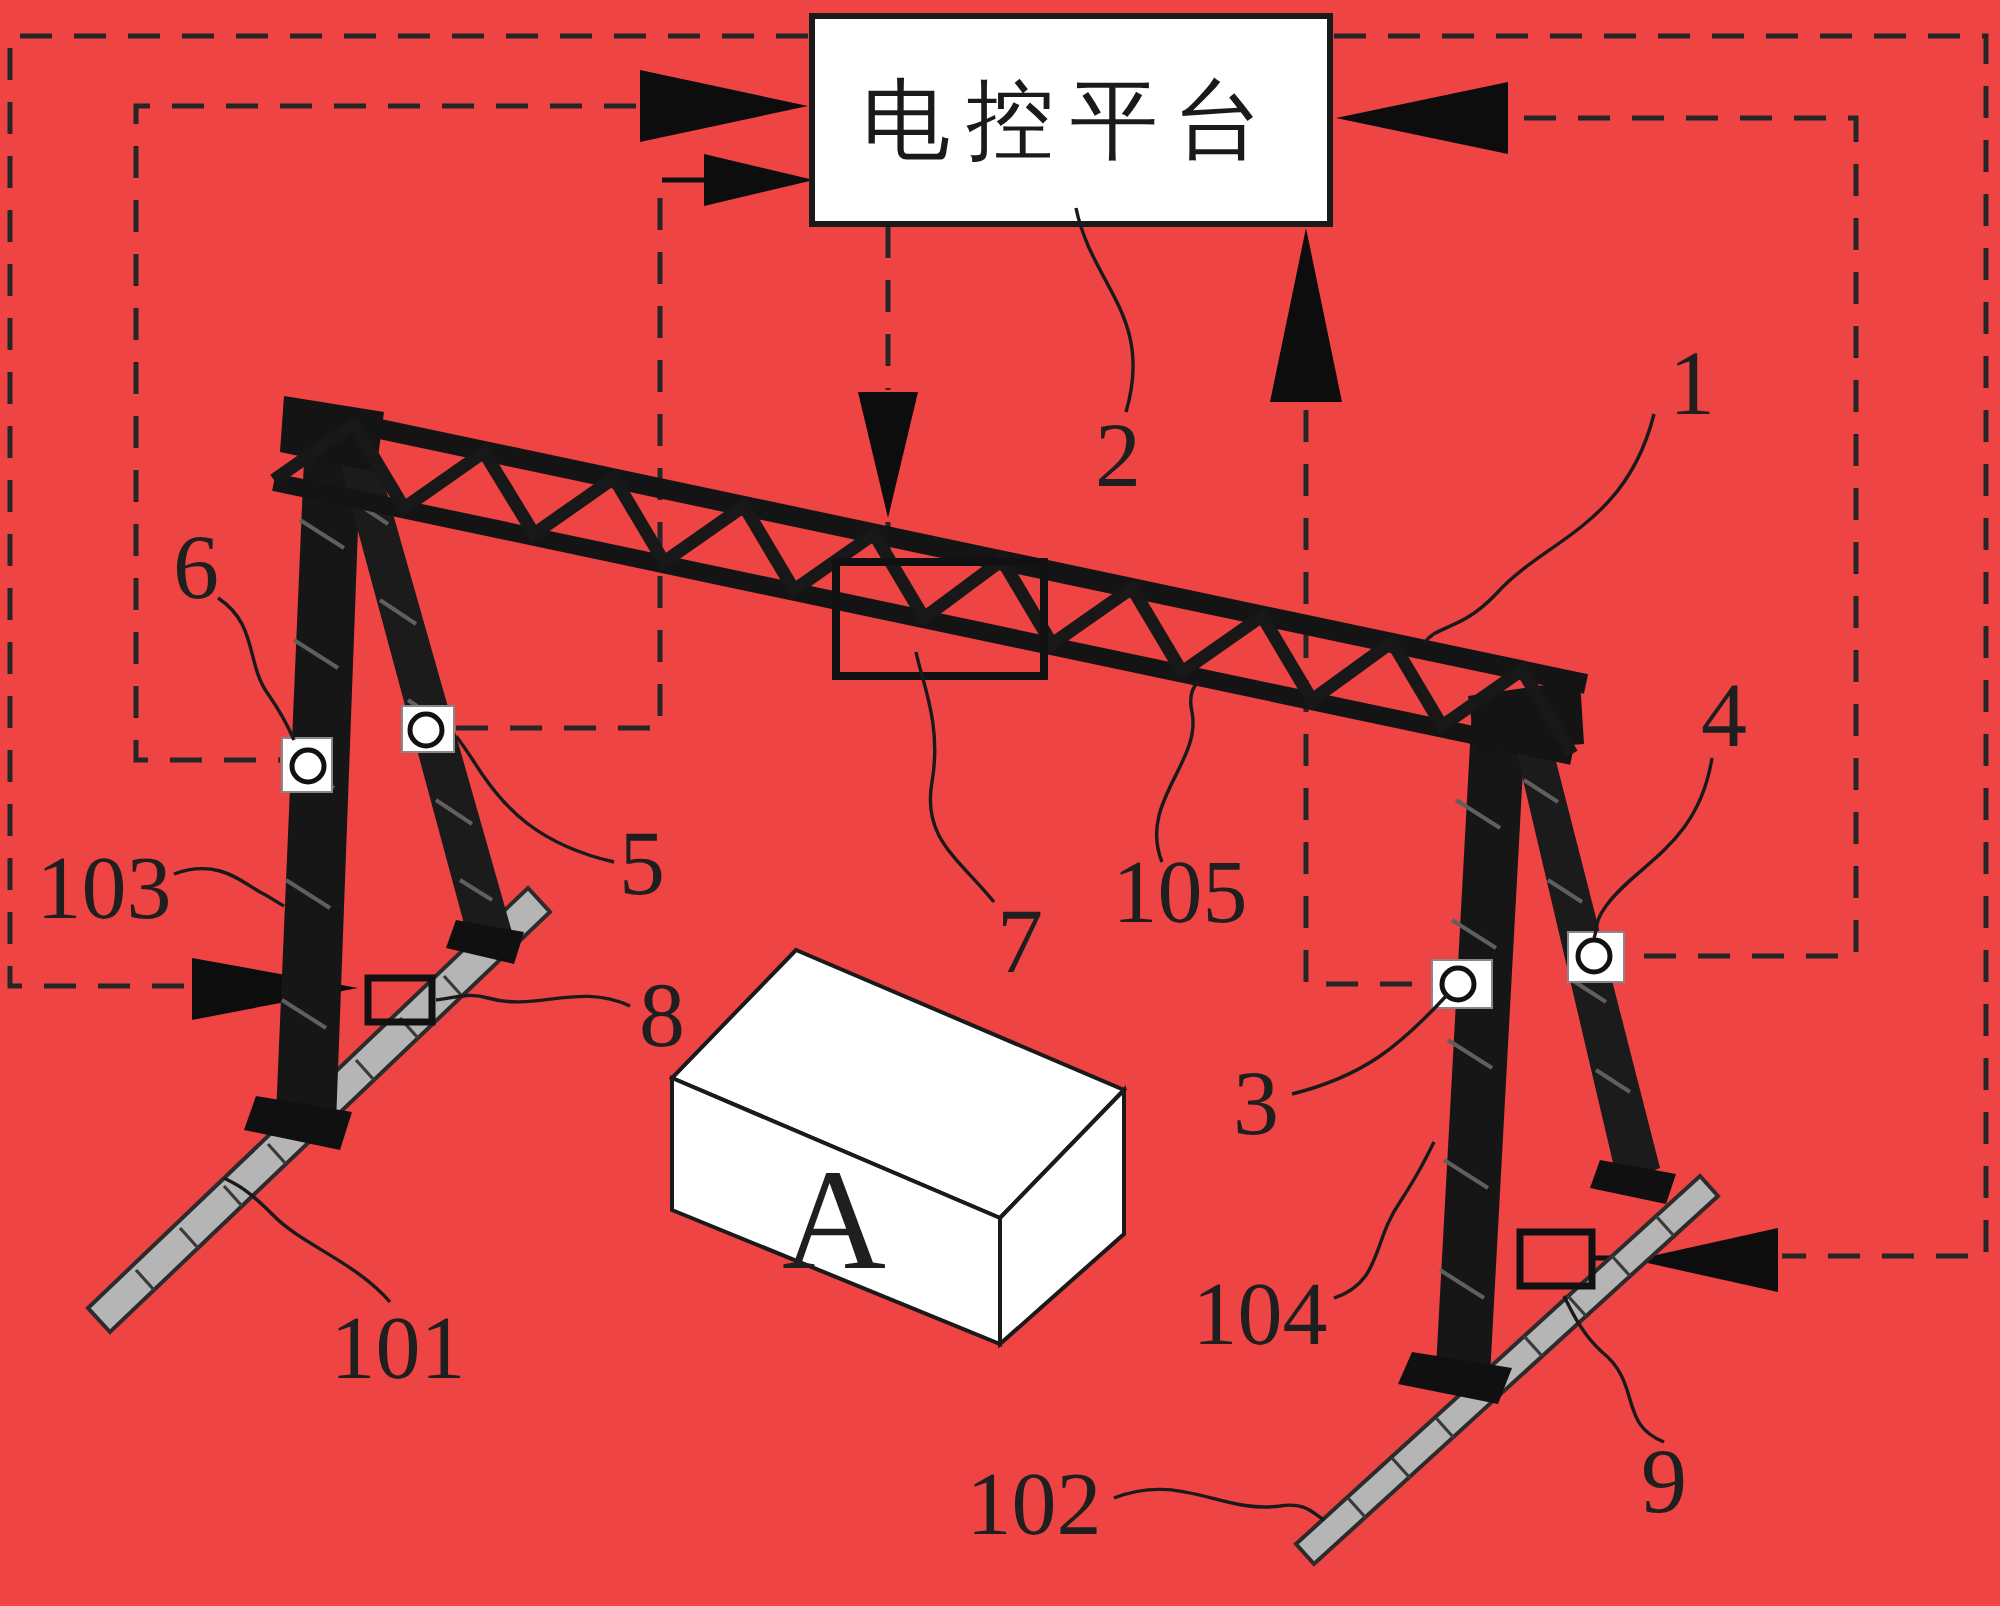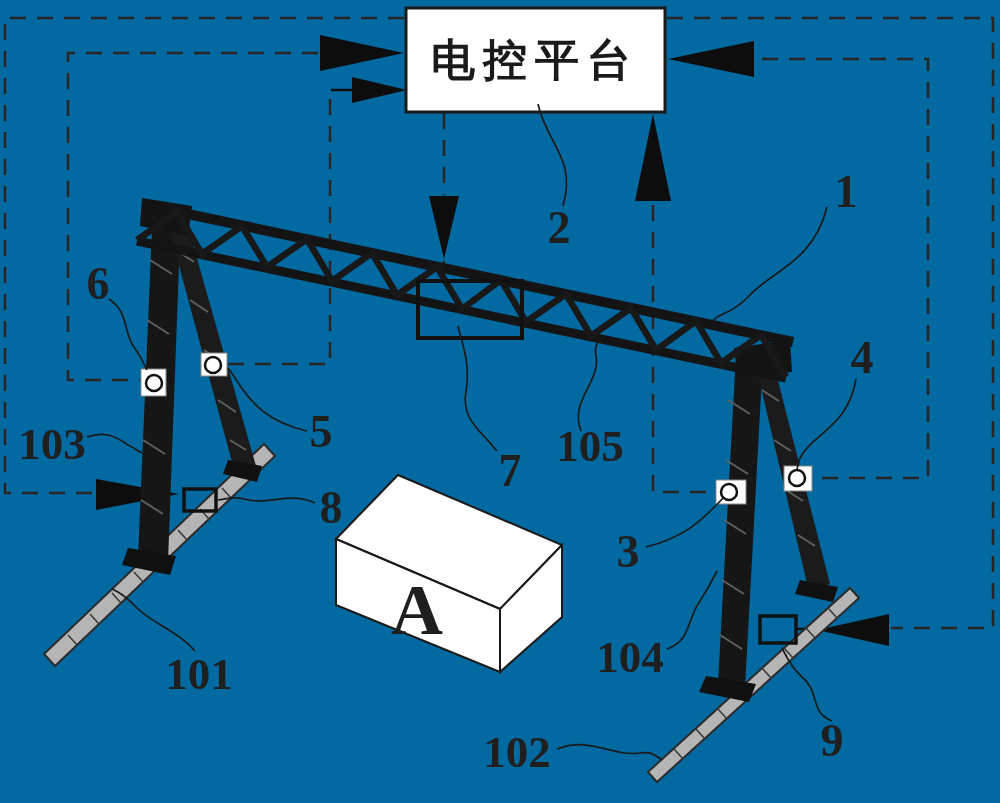--- a/index.html
+++ b/index.html
@@ -1,22 +1,21 @@
 <!DOCTYPE html>
 <html><head>
 <meta charset="utf-8">
 <style>
   html,body{margin:0;padding:0;background:#ffffff;}
   .stage{
     position:relative;
     width:1000px;height:803px;
-    background:#0369a1;
+    background:#ef4444;
     overflow:hidden;
     font-family:"Liberation Serif","DejaVu Serif",serif;
-    font-weight:bold;
   }
   svg{display:block;}
   text.part-num{
     font-family:"Liberation Serif","DejaVu Serif",serif;
     fill:#1f1f1f;
   }
   text.cjk{
     font-family:"DejaVu Sans","Liberation Sans",sans-serif;
     fill:#1a1a1a;
   }

